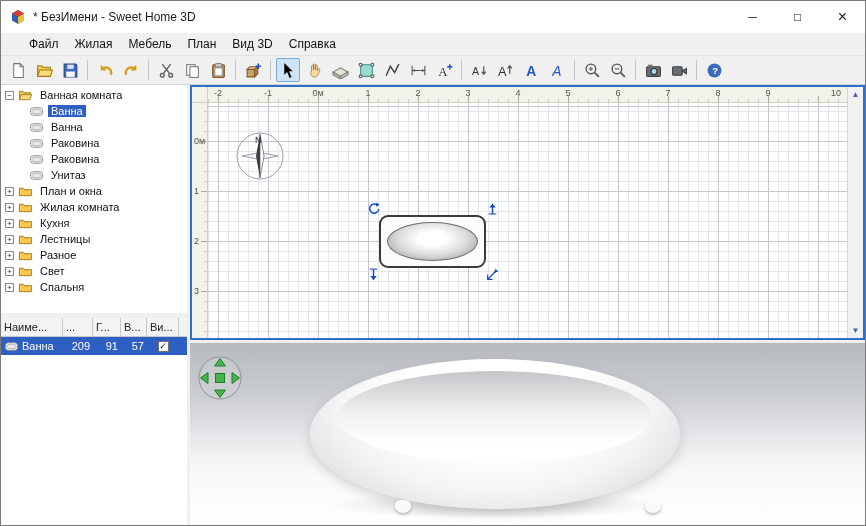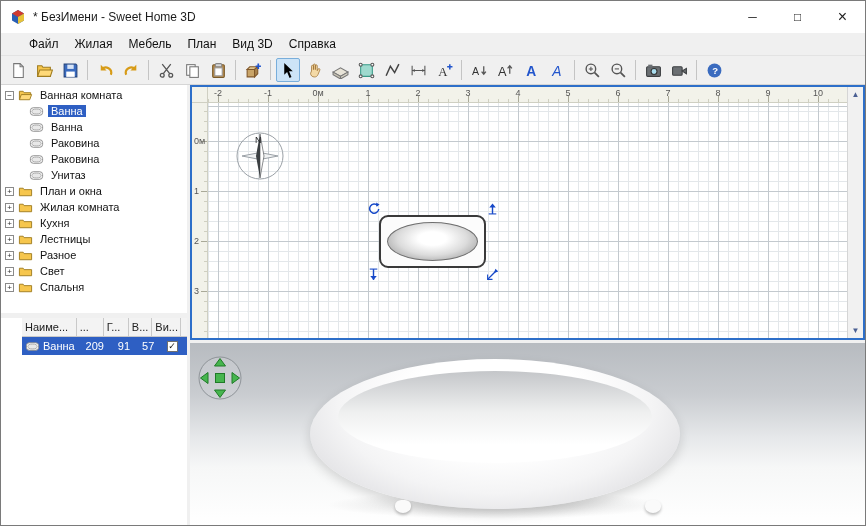--- a/index.html
+++ b/index.html
@@ -36,21 +36,21 @@
   .tree-row{display:flex;align-items:center;height:16px;white-space:nowrap;}
   .tree-row.child{padding-left:24px;}
   .expander{width:9px;height:9px;flex:0 0 9px;border:1px solid #8a8a8a;background:#fff;font-size:8px;line-height:7px;text-align:center;margin-right:4px;box-sizing:border-box;color:#333;}
   .tree-icon{width:15px;height:15px;flex:0 0 15px;margin-right:4px;}
   .tree-icon svg{width:15px;height:15px;display:block;}
   .tree-label{padding:0 3px;}
   .tree-label.selected{background:#2e5fc3;color:#fff;}
   .hsplit{height:5px;flex:0 0 5px;background:#f0f0f0;}
 
   
-  .furn{flex:1;display:flex;flex-direction:column;font-size:11px;background:#fff;min-height:0;margin-left:21px;}
+  .furn{flex:1;display:flex;flex-direction:column;font-size:11px;background:#fff;min-height:0;}
   .fhead{display:flex;height:18px;flex:0 0 18px;background:#f3f3f3;border-bottom:1px solid #c9c9c9;color:#222;}
   .fh-cell{border-right:1px solid #c9c9c9;padding:3px 3px 0 3px;box-sizing:border-box;overflow:hidden;white-space:nowrap;}
   .fh-fill{flex:1;border-right:none;}
   .frow{display:flex;height:18px;flex:0 0 18px;align-items:center;color:#111;}
   .frow.selected{background:#2e5fc3;color:#fff;}
   .fcell{padding:0 3px;box-sizing:border-box;overflow:hidden;white-space:nowrap;display:flex;align-items:center;}
   .fcell.num{justify-content:flex-end;}
   .fcell .tree-icon{margin-right:3px;}
   .fcheckbox{width:11px;height:11px;background:#fff;border:1px solid #6f6f6f;box-sizing:border-box;display:flex;align-items:center;justify-content:center;font-size:9px;line-height:9px;color:#1a1a1a;margin:0 auto;}
 
@@ -519,21 +519,21 @@
             <span class="rl" style="left: 110px;">0м</span>
             <span class="rl" style="left: 160px;">1</span>
             <span class="rl" style="left: 210px;">2</span>
             <span class="rl" style="left: 260px;">3</span>
             <span class="rl" style="left: 310px;">4</span>
             <span class="rl" style="left: 360px;">5</span>
             <span class="rl" style="left: 410px;">6</span>
             <span class="rl" style="left: 460px;">7</span>
             <span class="rl" style="left: 510px;">8</span>
             <span class="rl" style="left: 560px;">9</span>
-            <span class="rl" style="left: 610px;">10</span>
+            <span class="rl" style="left: 628px;">10</span>
           </div>
         <div class="vruler" id="vruler">
             <span class="rl" style="top: 38px;">0м</span>
             <span class="rl" style="top: 88px;">1</span>
             <span class="rl" style="top: 138px;">2</span>
             <span class="rl" style="top: 188px;">3</span>
           </div>
 
         <div class="plan-grid">
 

